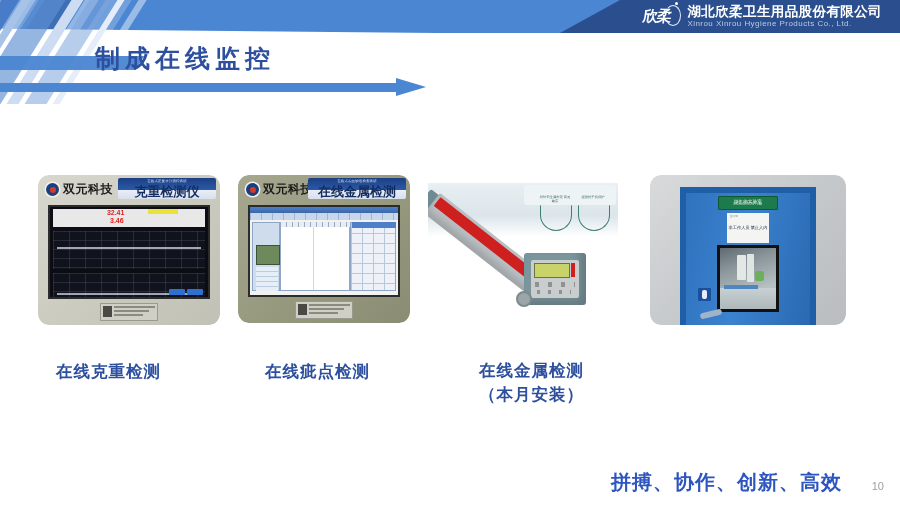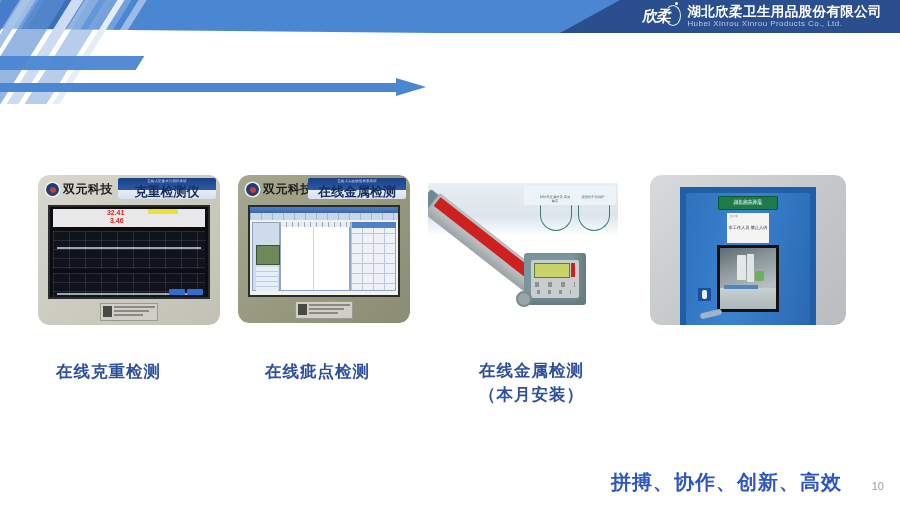--- a/index.html
+++ b/index.html
@@ -216,36 +216,37 @@
     <div class="hdr-white-wedge"></div>
 
     <div class="brandbox">
       <div class="logo-mark">
         <span class="lg-txt">欣柔</span>
         <span class="lg-ring"></span>
         <span class="lg-dot"></span>
       </div>
       <div class="brand-text">
         <div class="brand-cn">湖北欣柔卫生用品股份有限公司</div>
-        <div class="brand-en">Hubei Xinrou Xinrou Products Co., Ltd.</div>
+        <div class="brand-en">Xinrou Xinrou Hygiene Products Co., Ltd.</div>
       </div>
     </div>
   </div>
 
   <div class="corner">
     <div class="cs c1"></div>
     <div class="cs c2"></div>
     <div class="cs c3"></div>
     <div class="cs c4"></div>
     <div class="cs c5"></div>
     <div class="cs c6"></div>
     <div class="corner-band"></div>
     <div class="corner-band2"></div>
   </div>
 
+  <div class="title">制成在线监控</div>
   <div class="arrow-wrap">
     <div class="arrow-bar"></div>
     <div class="arrow-head"></div>
   </div>
 
   <div class="panels">
 
     <div class="panel p1">
       <div class="cab cab1">
         <div class="cab-top">

